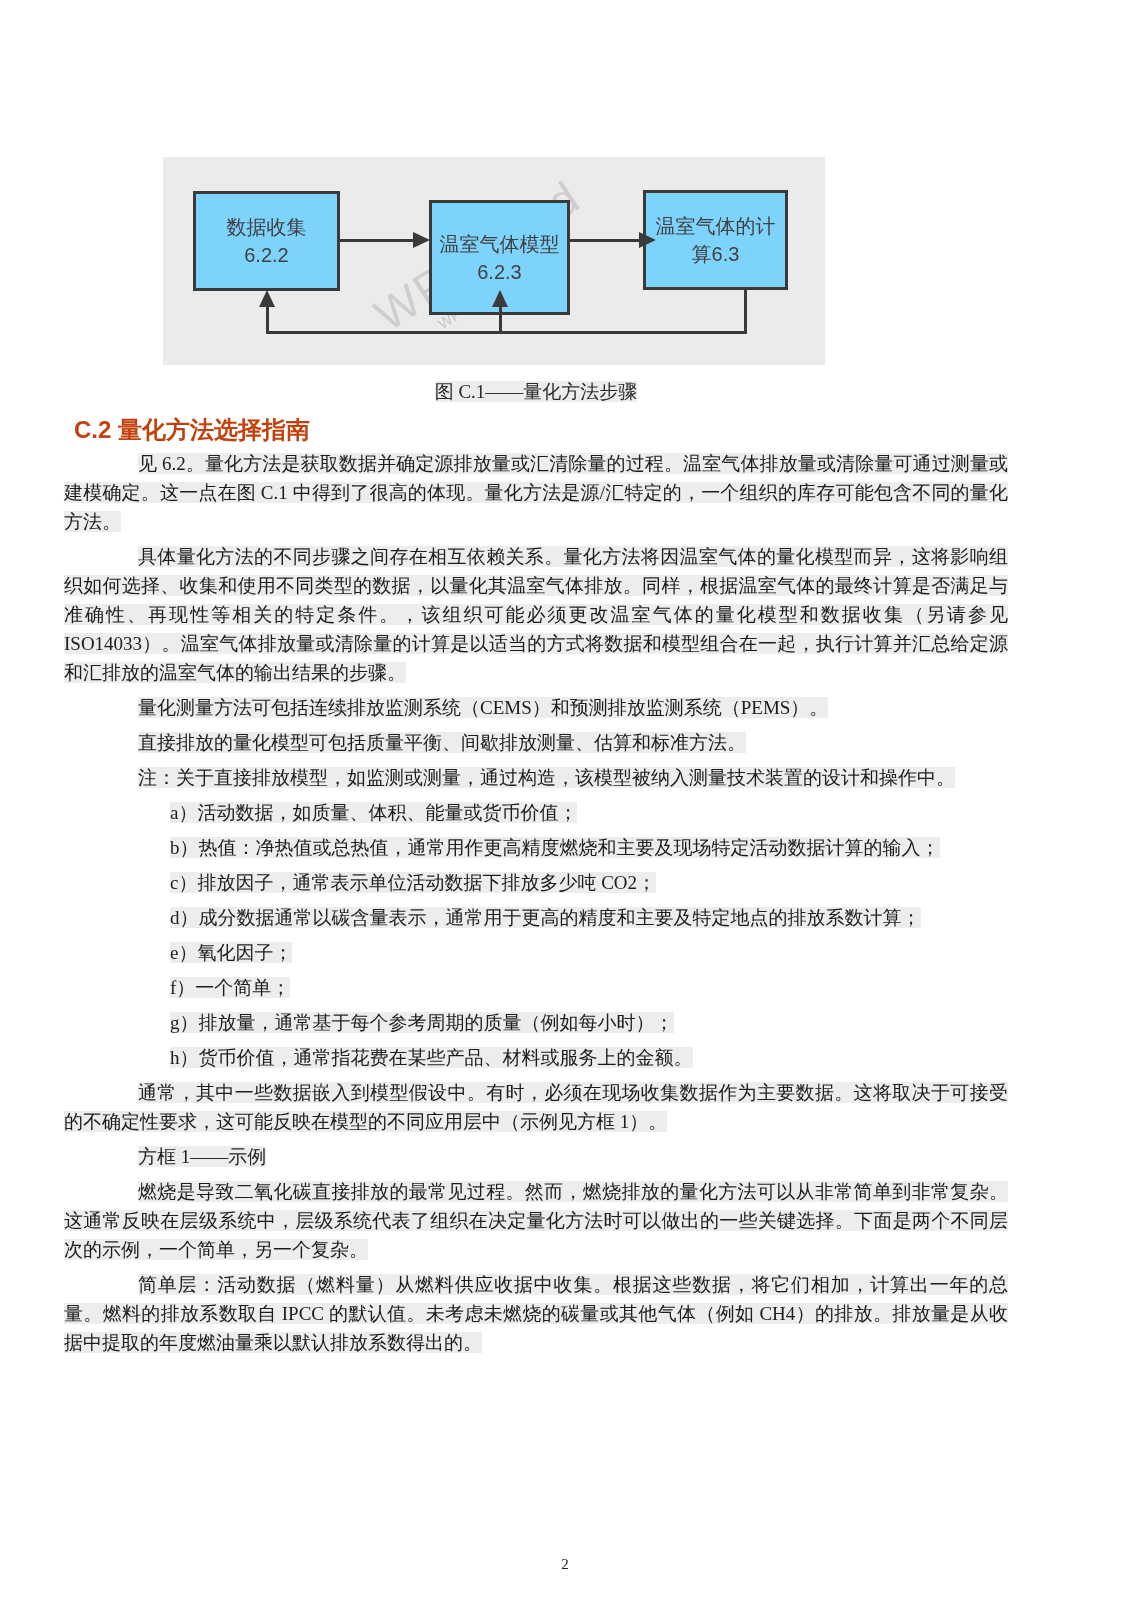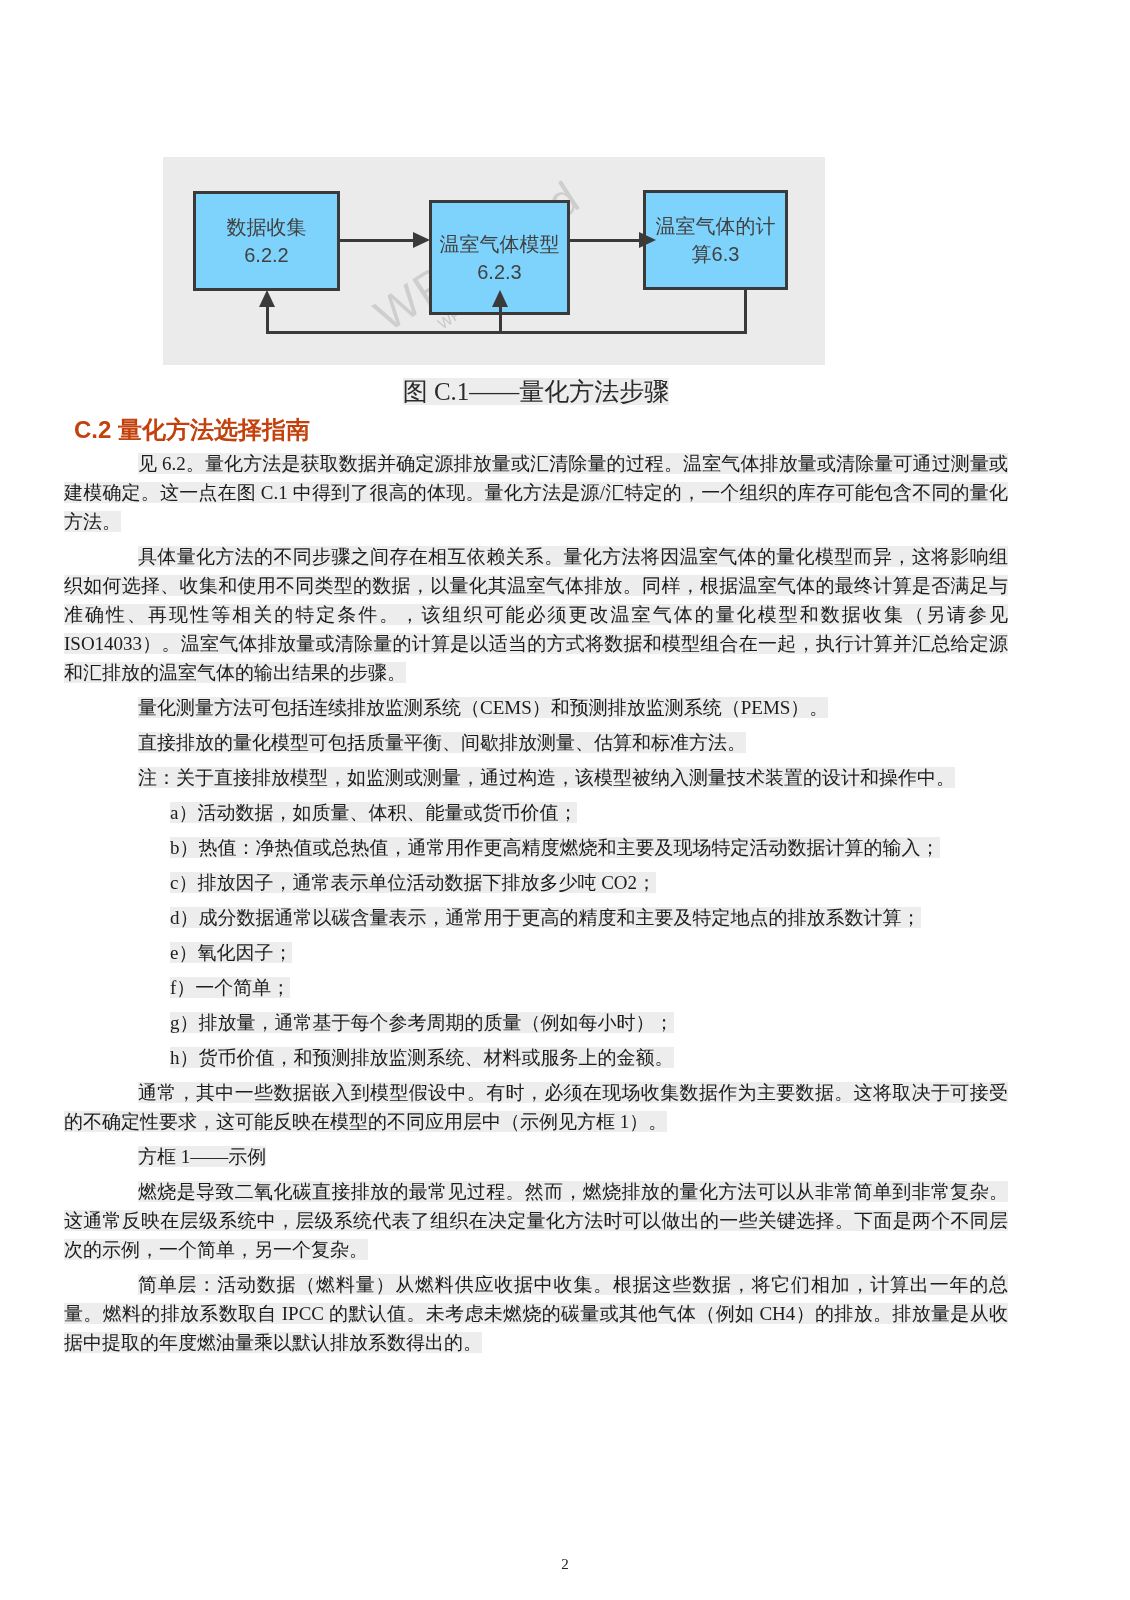--- a/index.html
+++ b/index.html
@@ -57,21 +57,21 @@
     text-align:center;
     font-family:"Liberation Sans","DejaVu Sans",sans-serif;
     pointer-events:none;
   }
   .wm-main{font-size:46px;color:rgba(160,160,160,0.38);letter-spacing:2px;}
   .wm-sub{font-size:15px;color:rgba(150,150,150,0.42);margin-top:2px;}
   
   .caption{
     margin-top:12px;
     text-align:center;
-    font-size:25px;line-height:29px;color:#2a2a2a;
+    font-size:19px;line-height:29px;color:#2a2a2a;
   }
   h2.heading{
     margin:10px 0 6px 10px;
     font-family:"Liberation Sans","DejaVu Sans",sans-serif;
     font-size:24px;line-height:27px;font-weight:bold;color:#c2410c;
   }
   .para{
     margin:6px 0;
     font-size:19px;line-height:29px;
     text-align:justify;
@@ -132,21 +132,21 @@
     <p class="para"><span class="hl">直接排放的量化模型可包括质量平衡、间歇排放测量、估算和标准方法。</span></p>
     <p class="para"><span class="hl">注：关于直接排放模型，如监测或测量，通过构造，该模型被纳入测量技术装置的设计和操作中。</span></p>
 
     <p class="list-item"><span class="hl">a）活动数据，如质量、体积、能量或货币价值；</span></p>
     <p class="list-item"><span class="hl">b）热值：净热值或总热值，通常用作更高精度燃烧和主要及现场特定活动数据计算的输入；</span></p>
     <p class="list-item"><span class="hl">c）排放因子，通常表示单位活动数据下排放多少吨 CO2；</span></p>
     <p class="list-item"><span class="hl">d）成分数据通常以碳含量表示，通常用于更高的精度和主要及特定地点的排放系数计算；</span></p>
     <p class="list-item"><span class="hl">e）氧化因子；</span></p>
     <p class="list-item"><span class="hl">f）一个简单；</span></p>
     <p class="list-item"><span class="hl">g）排放量，通常基于每个参考周期的质量（例如每小时）；</span></p>
-    <p class="list-item"><span class="hl">h）货币价值，和预测排放监测系统、材料或服务上的金额。</span></p>
+    <p class="list-item"><span class="hl">h）货币价值，通常指花费在某些产品、材料或服务上的金额。</span></p>
 
     <p class="para"><span class="hl">通常，其中一些数据嵌入到模型假设中。有时，必须在现场收集数据作为主要数据。这将取决于可接受的不确定性要求，这可能反映在模型的不同应用层中（示例见方框 1）。</span></p>
     <p class="para"><span class="hl">方框 1——示例</span></p>
     <p class="para"><span class="hl">燃烧是导致二氧化碳直接排放的最常见过程。然而，燃烧排放的量化方法可以从非常简单到非常复杂。这通常反映在层级系统中，层级系统代表了组织在决定量化方法时可以做出的一些关键选择。下面是两个不同层次的示例，一个简单，另一个复杂。</span></p>
     <p class="para"><span class="hl">简单层：活动数据（燃料量）从燃料供应收据中收集。根据这些数据，将它们相加，计算出一年的总量。燃料的排放系数取自 IPCC 的默认值。未考虑未燃烧的碳量或其他气体（例如 CH4）的排放。排放量是从收据中提取的年度燃油量乘以默认排放系数得出的。</span></p>
   </div>
 
   <div class="pagenum">2</div>
 </div>
 

